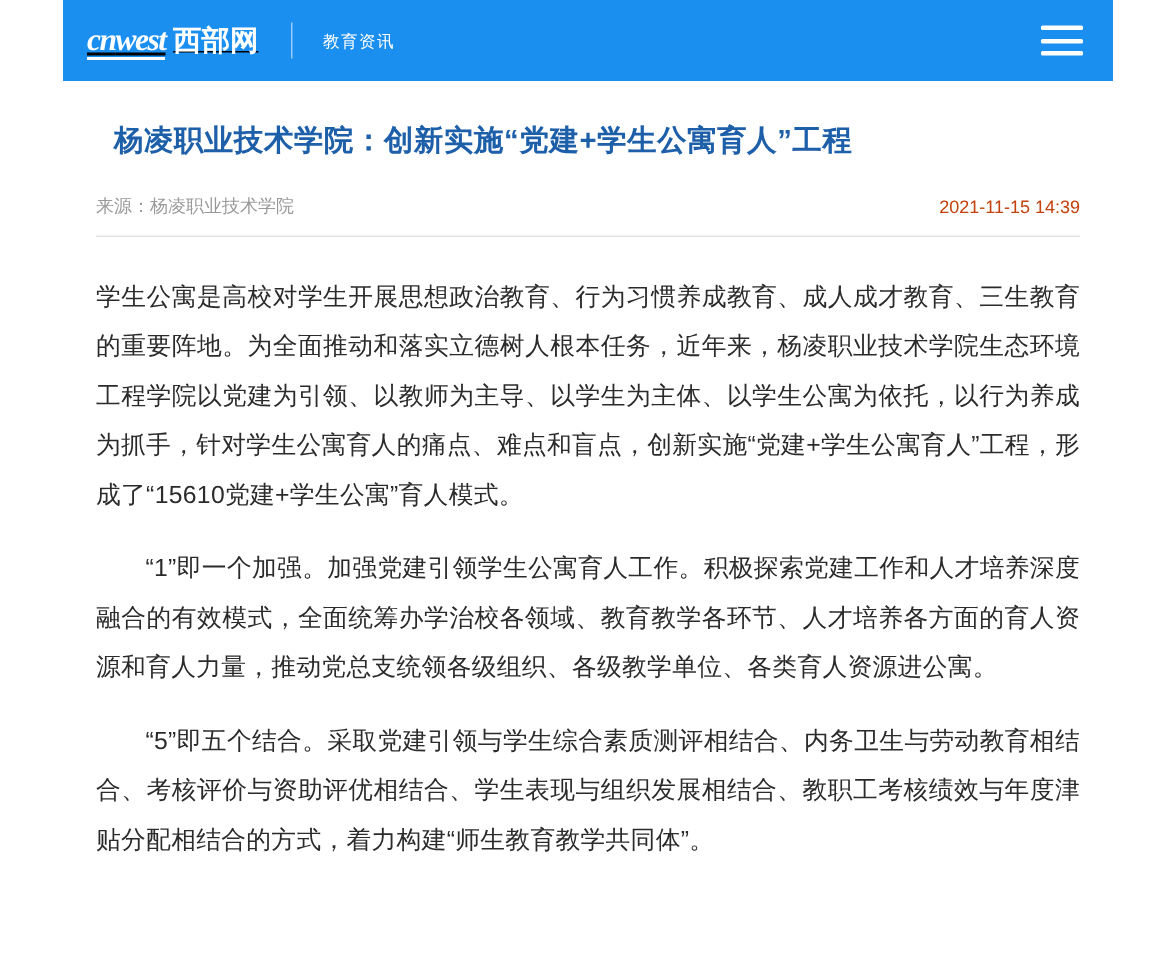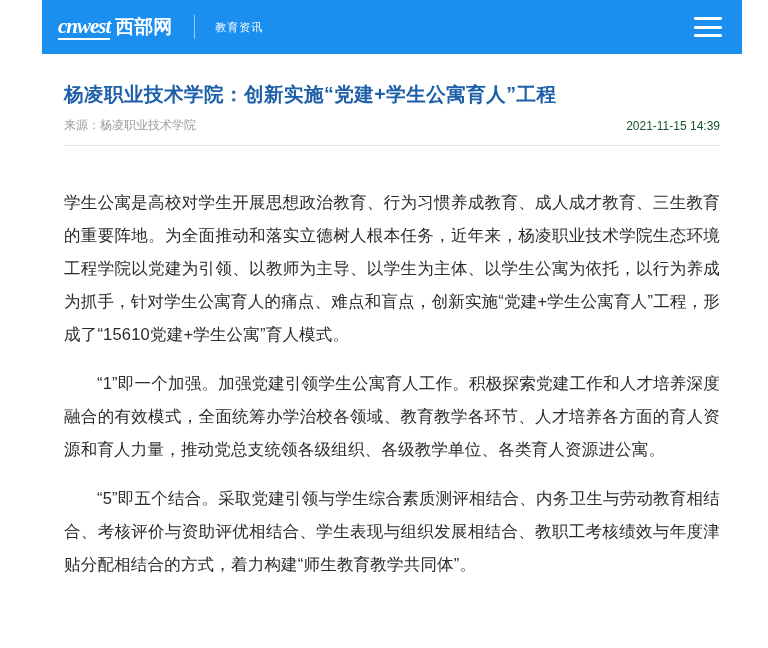--- a/index.html
+++ b/index.html
@@ -51,20 +51,21 @@
     display: flex;
     align-items: center;
     position: relative;
     padding: 0 14px 0 16px;
     box-sizing: border-box;
   }
   .brand {
     display: flex;
     align-items: center;
     height: 100%;
+    text-decoration: underline;
   }
   .brand-cn {
     font-size: 21px;
     font-style: italic;
     font-family: "Liberation Serif", serif;
     font-weight: bold;
     color: #ffffff;
     letter-spacing: -1px;
   }
   .brand-west {
@@ -130,41 +131,41 @@
   }
   
   .article {
     padding: 0 22px 0 22px;
   }
   .headline {
     font-size: 19.5px;
     font-weight: bold;
     color: #1d5fa8;
     line-height: 1.5;
-    margin: 26px 0 0 0;
+    margin: 26px 0 0 12px;
     letter-spacing: 0.5px;
   }
   .meta-row {
     display: flex;
     align-items: center;
     justify-content: space-between;
-    margin-top: 8px;
+    margin-top: 20px;
     padding-bottom: 11px;
     border-bottom: 1px solid #e3e3e3;
   }
   .meta-source {
     font-size: 12px;
     color: #9a9a9a;
   }
   .meta-date {
     font-size: 12px;
-    color: #14532d;
+    color: #c2410c;
   }
   .body-text {
-    margin-top: 40px;
+    margin-top: 24px;
   }
   .para {
     font-size: 16.5px;
     line-height: 2.0;
     color: #2b2b2b;
     margin: 0 0 16px 0;
     text-align: justify;
     letter-spacing: 0.2px;
   }
   .para.indent {

